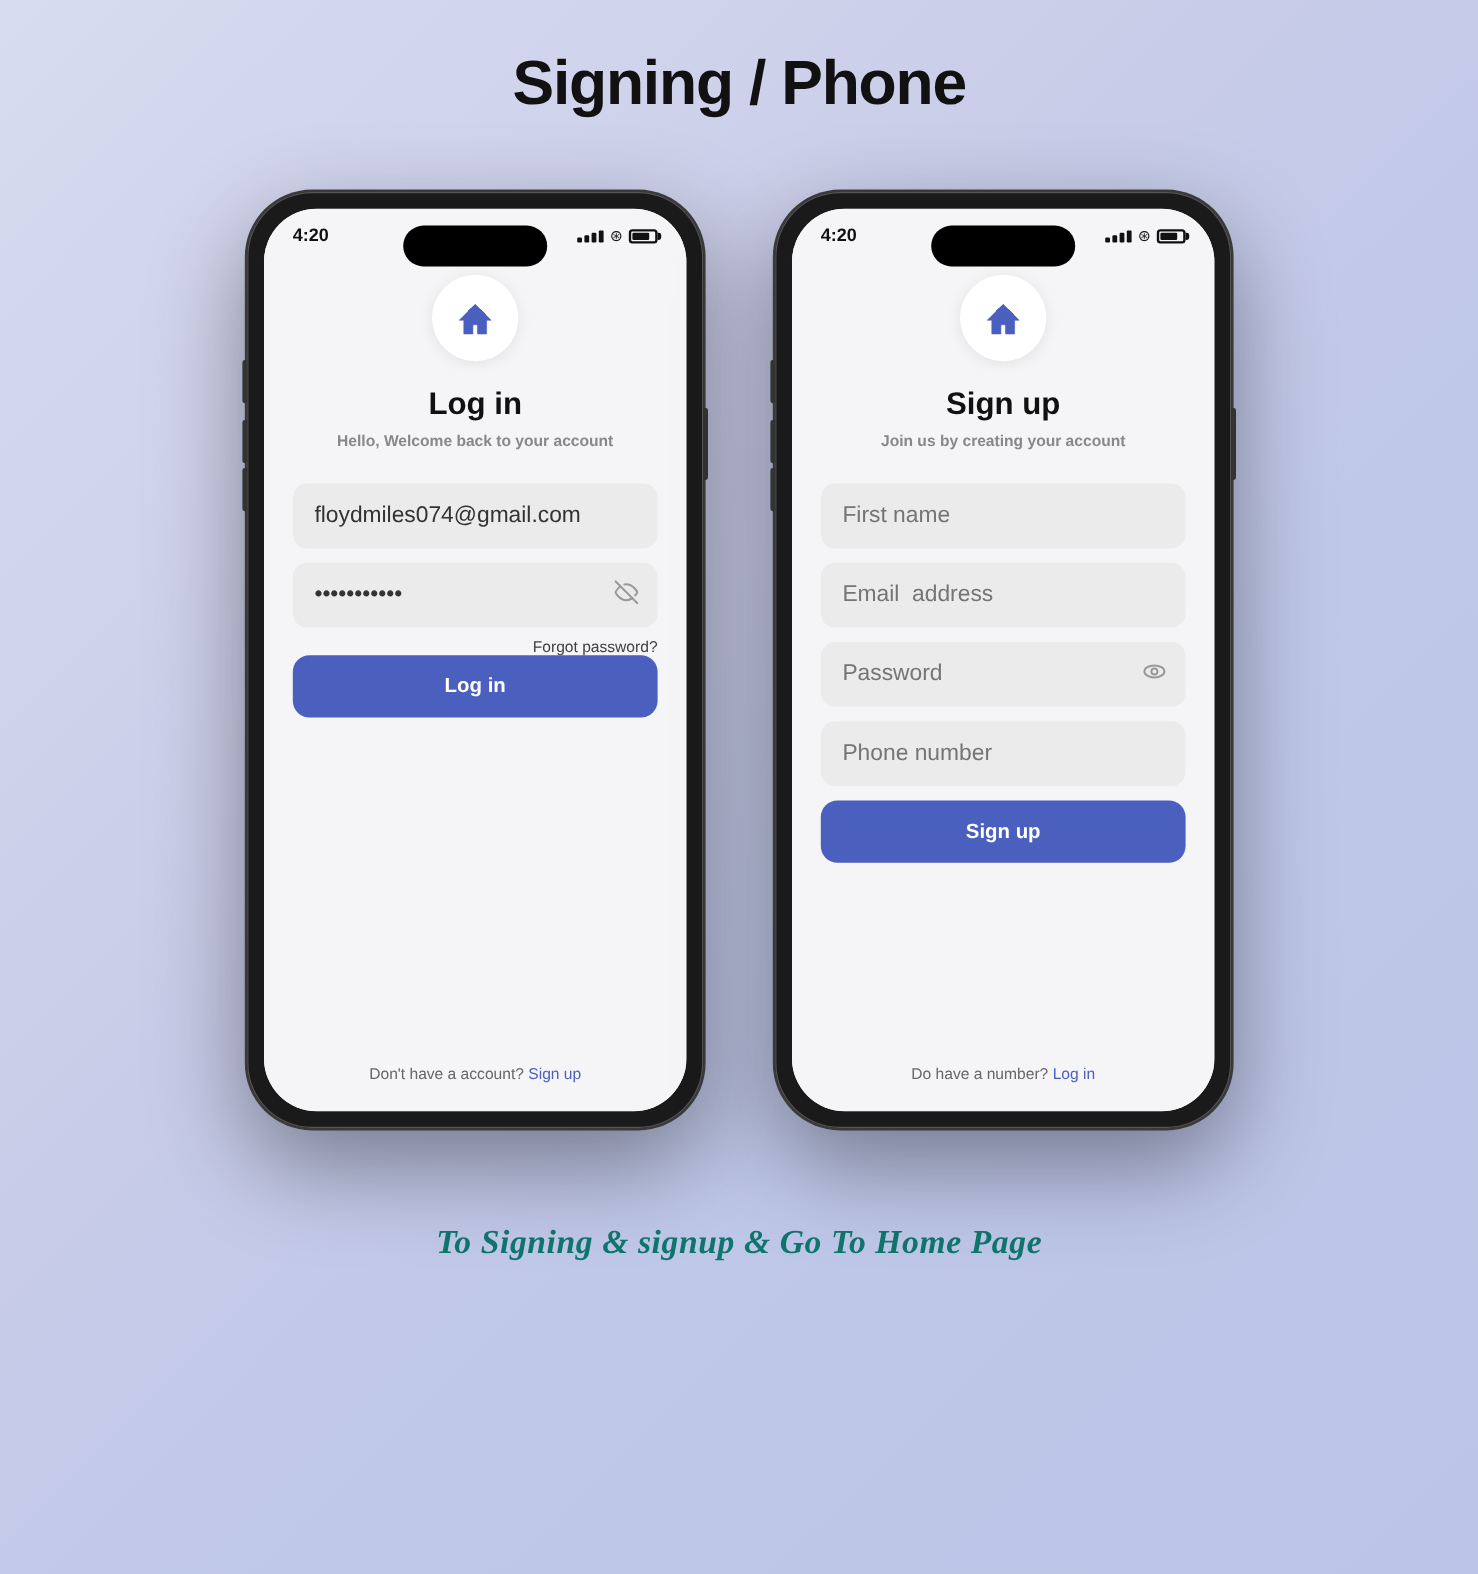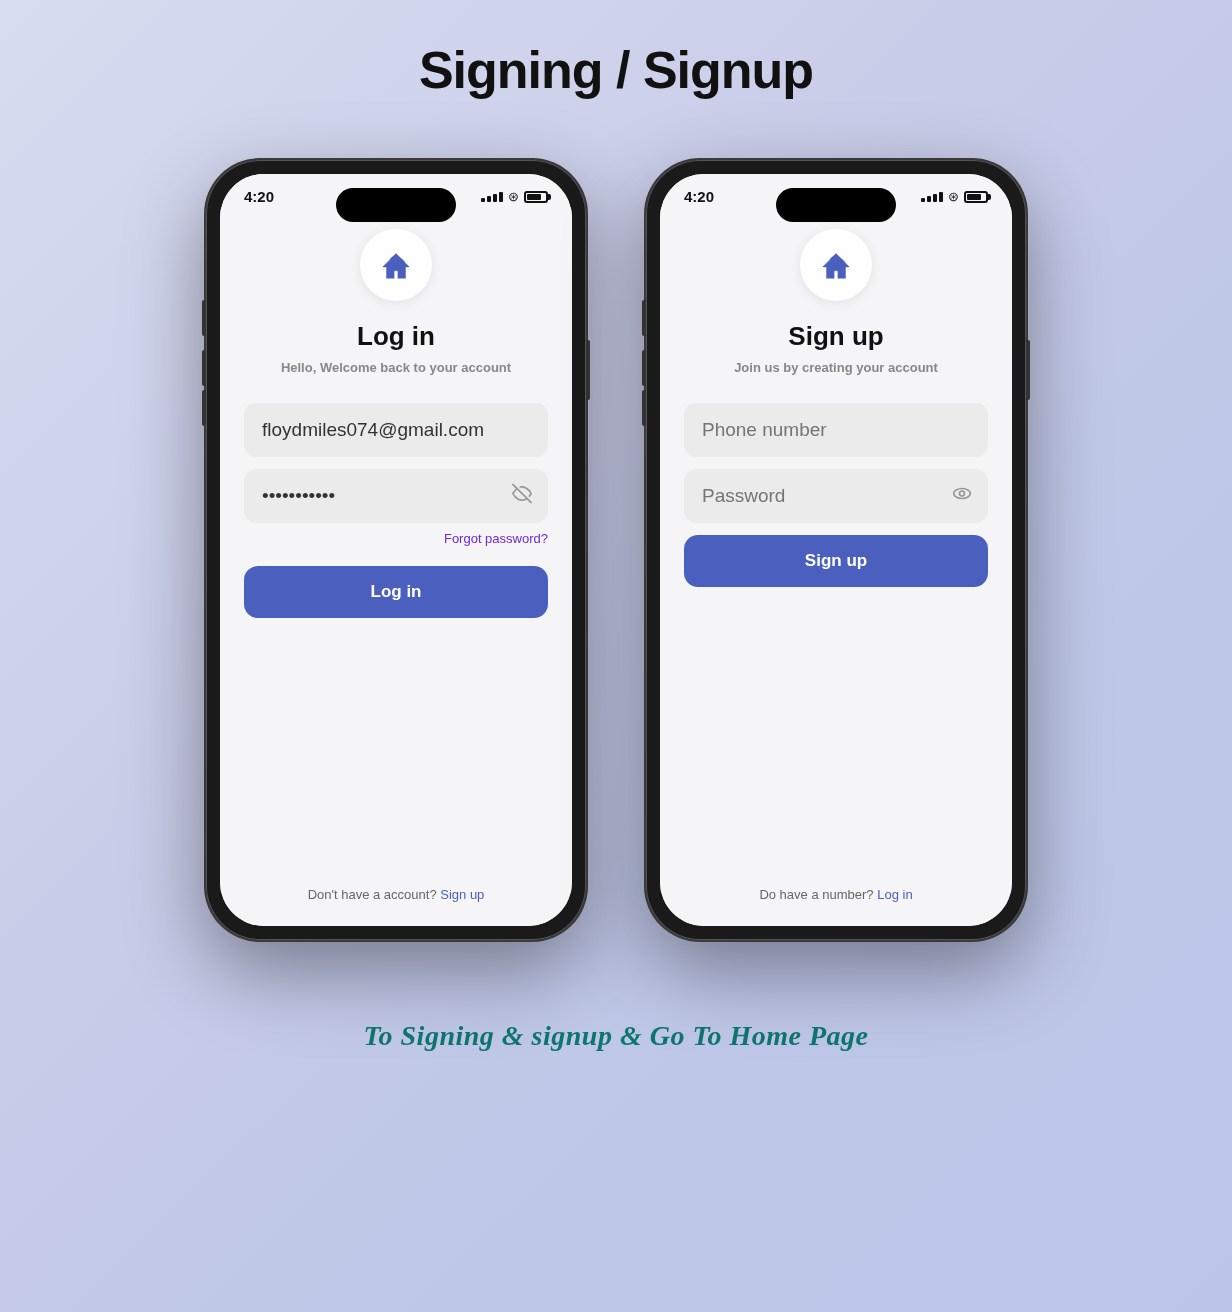--- a/index.html
+++ b/index.html
@@ -231,22 +231,21 @@
       top: 50%;
       transform: translateY(-50%);
       color: #999;
       font-size: 18px;
       cursor: pointer;
     }
 
     .forgot-password {
       align-self: flex-end;
       font-size: 13px;
-      color: #6d28d9;
-      margin-bottom: 20px;
+      color: #404040;
       margin-top: -4px;
       cursor: pointer;
     }
 
     
     .primary-btn {
       width: 100%;
       background: #4a5fbe;
       color: #fff;
       border: none;
@@ -278,21 +277,21 @@
       font-weight: 700;
       color: #0f766e;
       text-align: left;
       font-family: Georgia, 'Times New Roman', serif;
       letter-spacing: 0.5px;
     }
   </style>
 </head>
 <body>
 
-<h1 class="page-title">Signing / Signup</h1>
+<h1 class="page-title">Signing / Phone</h1>
 
 <div class="phones-container">
 
   <div class="phone-frame">
     <div class="phone-screen">
 
       <div class="status-bar">
         <span class="status-time">4:20</span>
         <div class="status-icons">
           <div class="signal-bars">
@@ -373,36 +372,42 @@
         <div class="logo-circle">
           <svg class="logo-svg" viewBox="0 0 40 40" fill="none" xmlns="http://www.w3.org/2000/svg">
             <path d="M20 8 L6 22 H10 V34 H18 V26 H22 V34 H30 V22 H34 Z" fill="#4a5fbe" stroke="#4a5fbe" stroke-width="0.5" stroke-linejoin="round"></path>
             <path d="M15 14 L20 10 L28 17" stroke="#4a5fbe" stroke-width="2.5" fill="none" stroke-linecap="round"></path>
           </svg>
         </div>
 
         <h2 class="screen-title">Sign up</h2>
         <p class="screen-subtitle">Join us by creating your account</p>
 
-
-
-        <div class="input-wrapper">
-          <input type="text" placeholder="Phone number" style="">
+        <div class="input-wrapper">
+          <input type="text" placeholder="First name" style="">
+        </div>
+
+        <div class="input-wrapper">
+          <input type="text" placeholder="Email  address" style="">
         </div>
 
         <div class="input-wrapper">
           <input type="password" placeholder="Password" style="">
           <span class="eye-icon">
             <svg width="20" height="20" viewBox="0 0 24 24" fill="none" stroke="#999" stroke-width="2" stroke-linecap="round" stroke-linejoin="round">
               <ellipse cx="12" cy="12" rx="10" ry="6"></ellipse>
               <circle cx="12" cy="12" r="3"></circle>
             </svg>
           </span>
         </div>
 
+        <div class="input-wrapper">
+          <input type="text" placeholder="Phone number" style="">
+        </div>
+
         <button class="primary-btn">Sign up</button>
 
         <div class="bottom-link">
           <span>Do have a number?</span>
           <a href="#">Log in</a>
         </div>
       </div>
     </div>
   </div>
 

